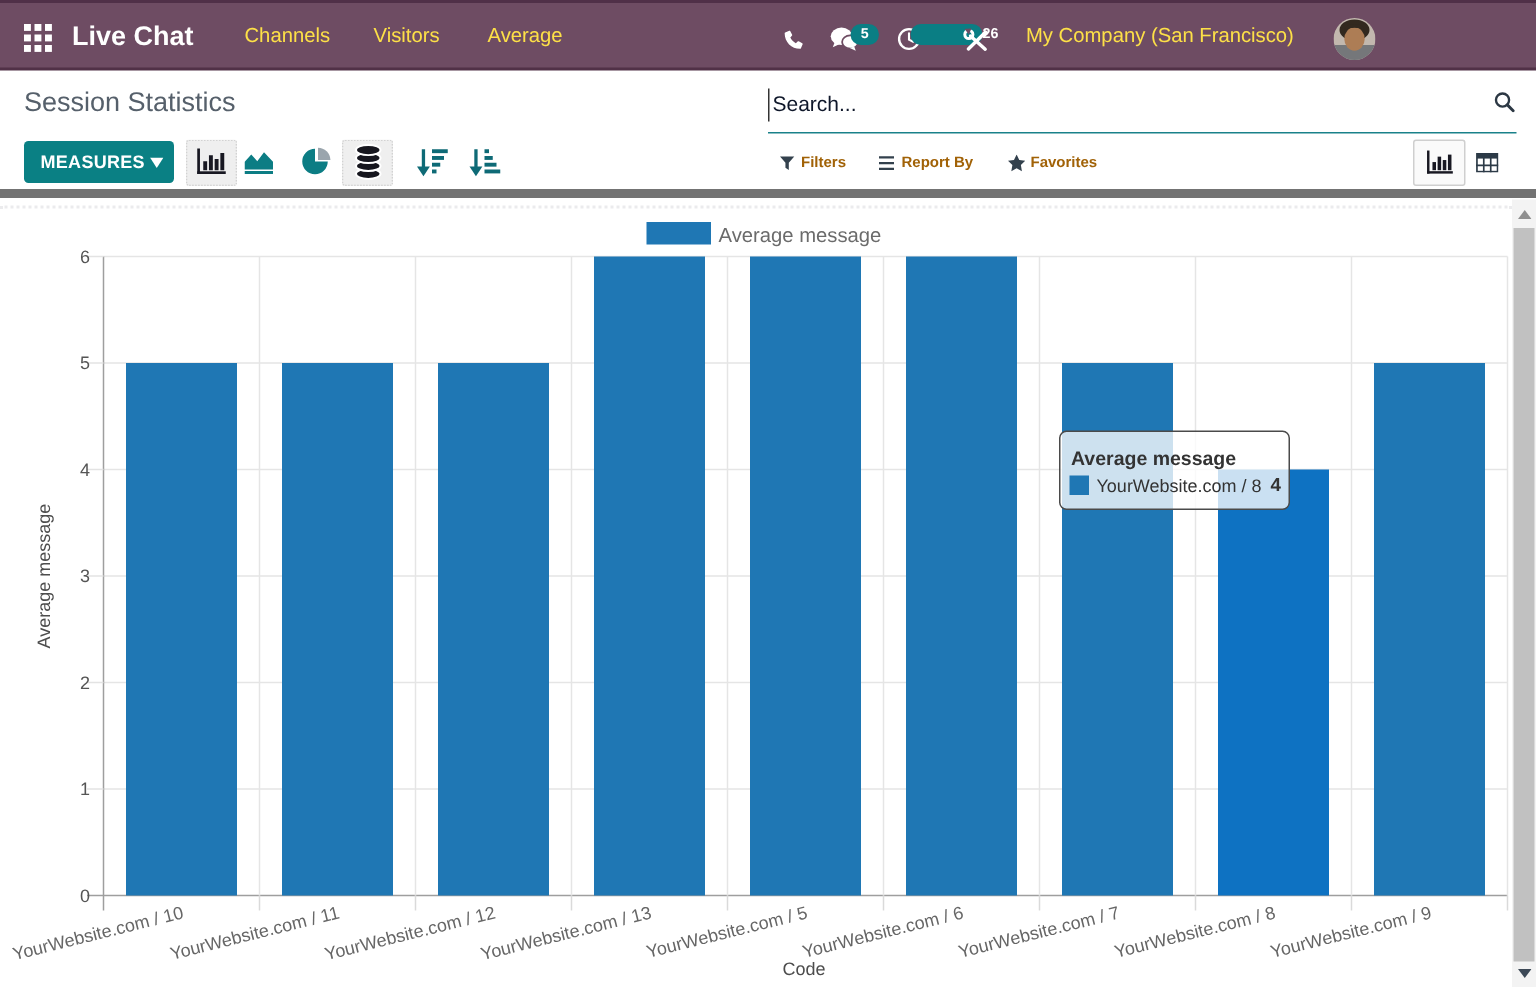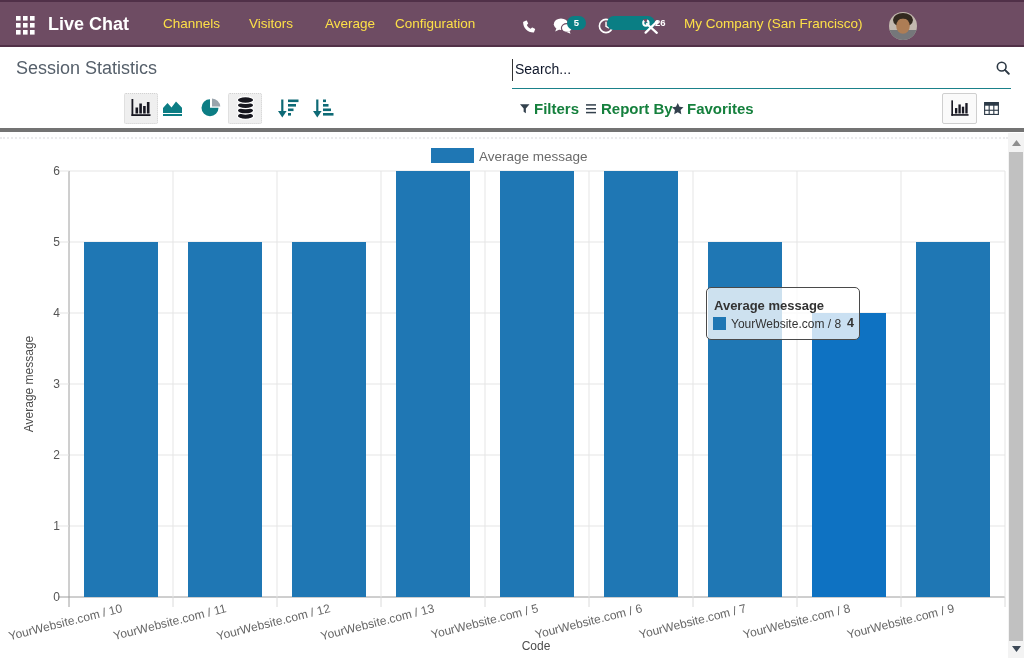--- a/index.html
+++ b/index.html
@@ -9,24 +9,24 @@
 
 #nav { position:absolute; left:0; top:0; width:1024px; height:50px; background:#6e4c63;
   border-top:2px solid #503048; }
 #nav .mitem { position:absolute; top:0; height:44px; line-height:44px; color:#fde047;
   font-size:13.5px; font-weight:500; }
 .wtxt { color:#ffffff; }
 .badge { position:absolute; background:#0a7e84; color:#fff; font-size:9.5px; font-weight:700;
   border-radius:8px; text-align:center; line-height:13px; height:14px; }
 
 #cp { position:absolute; left:0; top:46px; width:1024px; height:86px; background:#fff;
-  border-bottom:4px solid #737373; }
+  border-bottom:6px solid #737373; }
 .iconbox { position:absolute; width:34px; height:31px; background:#efefef;
   border:1px dotted #d2d2d2; border-radius:2px; }
-.ftxt { position:absolute; font-size:15px; font-weight:600; color:#15803d; line-height:15px; }
+.ftxt { position:absolute; font-size:10px; font-weight:600; color:#a16207; line-height:15px; }
 
 #tip { position:absolute; left:706px; top:287px; width:154px; height:53px;
   background:rgba(255,255,255,0.78); border:1.5px solid #4a4a4a; border-radius:5px;
   }
 
 #sb { position:absolute; left:1008px; top:133px; width:16px; height:525px; background:#f3f3f3; }
 #sb .thumb { position:absolute; left:1px; top:19px; width:14px; height:489px; background:#c1c1c1; }
 </style>
 </head>
 <body>
@@ -43,21 +43,20 @@
         <rect x="14" y="7" width="4.6" height="4.6"></rect>
       <rect x="0" y="14" width="4.6" height="4.6"></rect>
         <rect x="7" y="14" width="4.6" height="4.6"></rect>
         <rect x="14" y="14" width="4.6" height="4.6"></rect>
     </g>
   </svg>
   <div class="abs wtxt" style="left:48px;top:12px;font-size:18px;font-weight:700;">Live Chat</div>
   <div class="mitem" style="left:163px;">Channels</div>
   <div class="mitem" style="left:249px;">Visitors</div>
   <div class="mitem" style="left:325px;">Average</div>
-  <div class="mitem" style="left:395px;">Configuration</div>
 
   <svg class="abs" style="left:522px;top:18px" width="15" height="14" viewBox="0 0 16 16">
     <path fill="#ffffff" d="M1.1,1.9 L4.2,0.6 c0.3-0.1,0.6,0,0.8,0.3 l1.4,2.7 c0.1,0.3,0.1,0.6-0.2,0.8 L5,5.8 c0.9,1.9,2.3,3.3,4.2,4.2 l1.4-1.2 c0.2-0.2,0.5-0.3,0.8-0.2 l2.7,1.4 c0.3,0.2,0.4,0.5,0.3,0.8 l-1.3,3.1 c-0.1,0.3-0.4,0.4-0.7,0.4 C5.9,14.3,0.7,9.1,0.7,2.6 C0.7,2.3,0.8,2,1.1,1.9 z"></path>
   </svg>
 
   <svg class="abs" style="left:553px;top:16px" width="20" height="16" viewBox="0 0 20 16">
     <ellipse cx="8" cy="6.2" rx="7.2" ry="5.8" fill="#ffffff"></ellipse>
     <path d="M3.5,10 L2.2,13.5 L6.5,11.5 z" fill="#ffffff"></path>
     <ellipse cx="13.8" cy="10" rx="5.4" ry="4.4" fill="#ffffff" stroke="#6e4c63" stroke-width="1.2"></ellipse>
     <path d="M16.5,13 L17.5,15.8 L13.5,14 z" fill="#ffffff"></path>
@@ -104,20 +103,27 @@
 
   <div class="abs" style="left:512px;top:8px;width:499px;height:35px;border-bottom:1.5px solid #1a818a;">
     <div class="abs" style="left:0px;top:5px;width:1px;height:22px;background:#333;"></div>
     <div class="abs" style="left:3px;top:7px;font-size:14px;color:#0f172a;">Search...</div>
     <svg class="abs" style="left:484px;top:7px" width="14" height="14" viewBox="0 0 16 16">
       <circle cx="6.5" cy="6.5" r="5" fill="none" stroke="#2c3844" stroke-width="1.8"></circle>
       <line x1="10.2" y1="10.2" x2="14.6" y2="14.6" stroke="#2c3844" stroke-width="2.2" stroke-linecap="round"></line>
     </svg>
   </div>
 
+  <div class="abs" style="left:16px;top:47.5px;width:100px;height:28px;background:#0a8084;border-radius:3px;
+       color:#fff;font-size:12.5px;font-weight:700;line-height:28px;text-align:left;">
+    <span style="margin-left:11px;font-size:12px;letter-spacing:0.2px;">MEASURES</span>
+    <svg style="position:absolute;left:84px;top:11px" width="9" height="7" viewBox="0 0 9 7">
+        <path d="M0,0 L9,0 L4.5,7 z" fill="#fff"></path>
+      </svg>
+  </div>
 
   <div class="iconbox" style="left:123.5px;top:46.5px;"></div>
   <svg class="abs" style="left:130px;top:52px" width="21" height="20" viewBox="0 0 21 20">
     <g fill="#181822">
       <rect x="1.5" y="1" width="1.8" height="17"></rect>
       <rect x="1.5" y="16.2" width="19" height="1.8"></rect>
       <rect x="5.5" y="9.5" width="2.6" height="6"></rect>
       <rect x="9.3" y="5.5" width="2.6" height="10"></rect>
       <rect x="13.1" y="8" width="2.6" height="7.5"></rect>
       <rect x="16.9" y="4" width="2.6" height="11.5"></rect>

